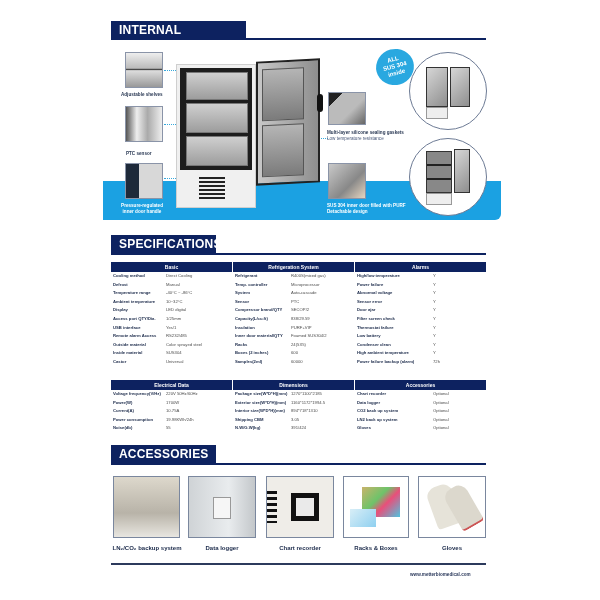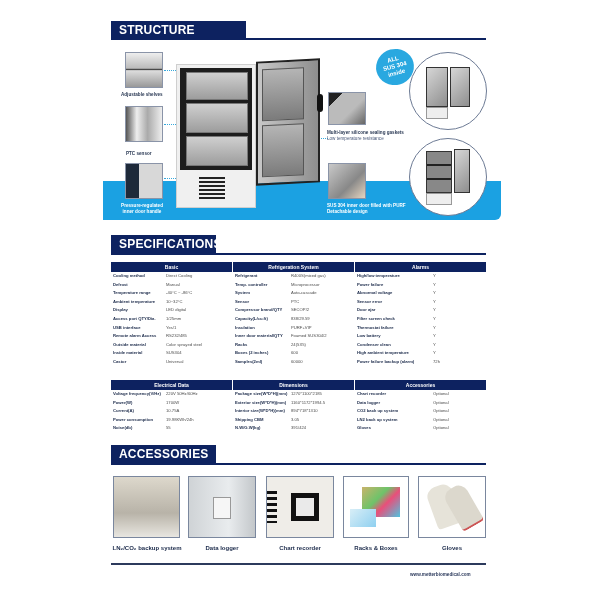--- a/index.html
+++ b/index.html
@@ -41,21 +41,21 @@
 
   
   .acc { position: absolute; top: 476px; height: 62px; border: 1px solid #7a879e; overflow: hidden; }
   .acc-label { position: absolute; top: 545px; font-size: 6px; font-weight: bold; color: #1b2a4a; text-align: center; }
   .bottom-rule { position: absolute; left: 111px; top: 563px; width: 375px; height: 2px; background: #2c3a5c; }
   .url { position: absolute; left: 410px; top: 572px; font-size: 4.6px; color: #2c3a5c; font-weight: bold; }
 </style>
 </head>
 <body>
 
-<div class="section-title" style="top:21px;width:135px;">STRUCTURE STRUCTURE</div>
+<div class="section-title" style="top:21px;width:135px;">INTERNAL INTERNAL</div>
 <div class="section-rule" style="left:111px;top:38px;width:375px;"></div>
 
 <div class="blue-band"></div>
 
 <div class="thumb" style="left:125px;top:52px;width:38px;height:36px;background:linear-gradient(180deg,#eee 0,#bbb 45%,#333 48%,#ddd 52%,#999 100%);"></div>
 <div class="label" style="left:121px;top:92px;">Adjustable shelves</div>
 
 <div class="thumb" style="left:125px;top:106px;width:38px;height:36px;background:linear-gradient(90deg,#555,#eee 30%,#aaa 60%,#eee);"></div>
 <div class="label" style="left:126px;top:151px;">PTC sensor</div>
 

